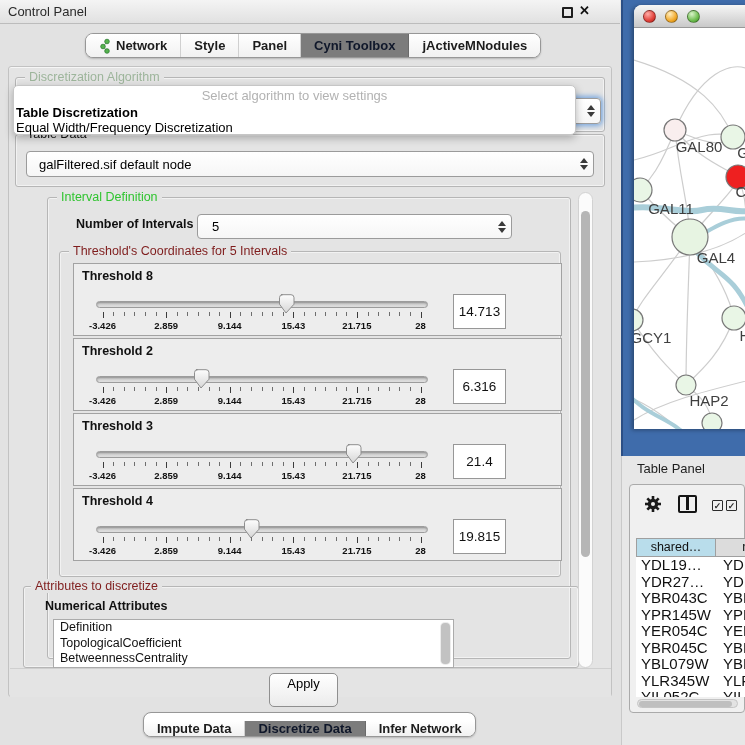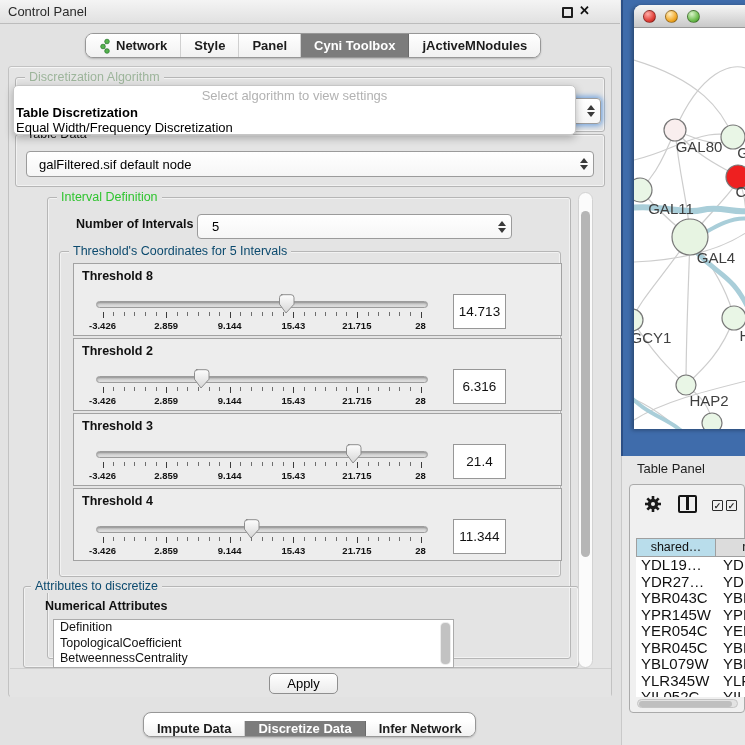--- a/index.html
+++ b/index.html
@@ -14,21 +14,21 @@
   .cp-title { left:8px; top:4px; font-size:13px; color:#2a2a2a; }
   .float-icon { left:562px; top:7px; width:11px; height:11px; border:2px solid #1d1d1d; border-radius:1px; }
   .close-icon { left:579px; top:3px; font-size:13px; font-weight:bold; color:#111; }
 
   
   .seg-bar { height:25px; display:flex; border:1px solid #979797; border-radius:8px;
     overflow:hidden; background:#fff; box-shadow:0 1px 2px rgba(0,0,0,.2); }
   .seg { display:flex; align-items:center; gap:5px; padding:0 13px; font-size:13px; font-weight:bold;
     color:#1c1c1c; background:linear-gradient(#ffffff,#f1f1f1); border-right:1px solid #d0d0d0; cursor:default; }
   .seg:last-child { border-right:none; }
-  .seg.selected { background:#7c7c7c; color:#ffffff; border-right-color:#6b6b6b; }
+  .seg.selected { background:#7c7c7c; color:#0f172a; border-right-color:#6b6b6b; }
 
   
   .main-panel { left:8px; top:66px; width:604px; height:631px; background:#e4e4e4;
     border:1px solid #c2c2c2; border-radius:3px; box-shadow:inset 0 1px 0 #f6f6f6; }
 
   .group { position:absolute; border:1px solid #b6b6b6; border-radius:3px;
     box-shadow:inset 0 0 0 1px #f2f2f2; }
   .group-title { position:absolute; background:#e4e4e4; padding:0 4px; font-size:12.5px; }
 
   
@@ -70,21 +70,21 @@
   .thr-value { position:absolute; left:379px; top:30px; width:53px; height:35px; background:#fff;
     border:1px solid #979797; display:flex; align-items:center; justify-content:center; font-size:13.5px; }
 
   
   .attr-list { left:52px; top:618px; width:401px; height:49px; background:#fff; border:1px solid #ababab; overflow:hidden; }
   .attr-item { height:15.5px; line-height:15.5px; padding-left:6px; font-size:12.5px; }
   .list-scroll { position:absolute; right:2px; top:2px; width:11px; height:43px; background:#ececec; border-radius:5px; }
   .list-thumb { position:absolute; left:1px; top:1px; width:9px; height:41px; background:#c2c2c2; border-radius:4px; }
 
   .apply-strip { left:1px; top:601px; width:601px; height:29px; background:#e4e4e4; border-top:1px solid #cfcfcf; }
-  .apply-btn { left:259px; top:4px; width:69px; height:21px; border:1px solid #8f8f8f; border-radius:5px;
+  .apply-btn { left:259px; top:4px; width:69px; height:34px; border:1px solid #8f8f8f; border-radius:5px;
     background:linear-gradient(#ffffff,#ebebeb); text-align:center; line-height:19px; font-size:13px; color:#000; }
 
   
   .net-region { left:621px; top:0; width:124px; height:456px; background:#3f6cab;
     border-left:2px solid #2c4f85; }
   .mac-window { left:634px; top:5px; width:120px; height:424px; background:#fff;
     border-radius:8px 0 0 0; box-shadow:-2px 1px 4px rgba(0,0,0,.35); }
   .mac-titlebar { position:absolute; left:0; top:0; right:0; height:23px;
     background:linear-gradient(#f6f6f6,#c9c9c9); border-bottom:1px solid #989898; border-radius:8px 0 0 0;
     display:flex; align-items:center; padding-left:9px; gap:9px; }
@@ -112,21 +112,21 @@
   .tp-row { display:flex; height:16.5px; font-size:15px; }
   .tp-cell { flex:none; padding-left:5px; line-height:16px; white-space:nowrap; }
   .tp-cell.c1 { width:80px; }
   .tp-cell.c2 { width:85px; padding-left:7px; }
   .h-scrollbar { left:637px; top:699px; width:101px; height:9px; background:#e3e3e3;
     border:1px solid #c5c5c5; border-radius:5px; }
   .h-thumb { position:absolute; left:1px; top:0.5px; width:93px; height:6px; background:#bfbfbf; border-radius:4px; }
 
   .bottom-tabs { left:143px; top:712px;align-items:flex-end; }
   .green-title { color:#2fc42f; }
-  .blue-title { color:#0c4a6e; }
+  .blue-title { color:#7f1d1d; }
   .dim-green-title { color:#9db59b; }
 </style>
 </head>
 <body>
 
 <div id="stage">
 
   <div class="abs cp-titlebar"></div>
   <div class="abs cp-title">Control Panel</div>
   <div class="abs float-icon"></div>
@@ -406,21 +406,21 @@
               <div class="tick" style="left: 271.5px; top: 16px; height: 4px; background: rgb(110, 110, 110);"></div>
               <div class="tick" style="left: 282.1px; top: 16px; height: 4px; background: rgb(110, 110, 110);"></div>
               <div class="tick" style="left: 292.7px; top: 16px; height: 4px; background: rgb(110, 110, 110);"></div>
               <div class="tick" style="left: 303.3px; top: 16px; height: 4px; background: rgb(110, 110, 110);"></div>
               <div class="tick" style="left: 313.9px; top: 16px; height: 4px; background: rgb(110, 110, 110);"></div>
               <div class="tick-label" style="left: 238.9px;">21.715</div>
               <div class="tick" style="left: 324.5px; top: 16px; height: 6px; background: rgb(60, 60, 60);"></div>
               <div class="tick-label" style="left: 302.5px;">28</div>
             </div>
     </div>
-    <div class="thr-value">11.344</div>
+    <div class="thr-value">19.815</div>
   </div>
       </div>
 
     <div class="group" style="left:14px; top:519px; width:556px; height:82px;"></div>
     <div class="group-title blue-title" style="left:22px; top:512px;">Attributes to discretize</div>
     <div class="abs" style="left:36px; top:532px; font-weight:bold; font-size:12.5px;">Numerical Attributes</div>
     <div class="abs attr-list" style="left:44px; top:552px;">
       <div>
           <div class="attr-item">Definition</div>
           <div class="attr-item">TopologicalCoefficient</div>

